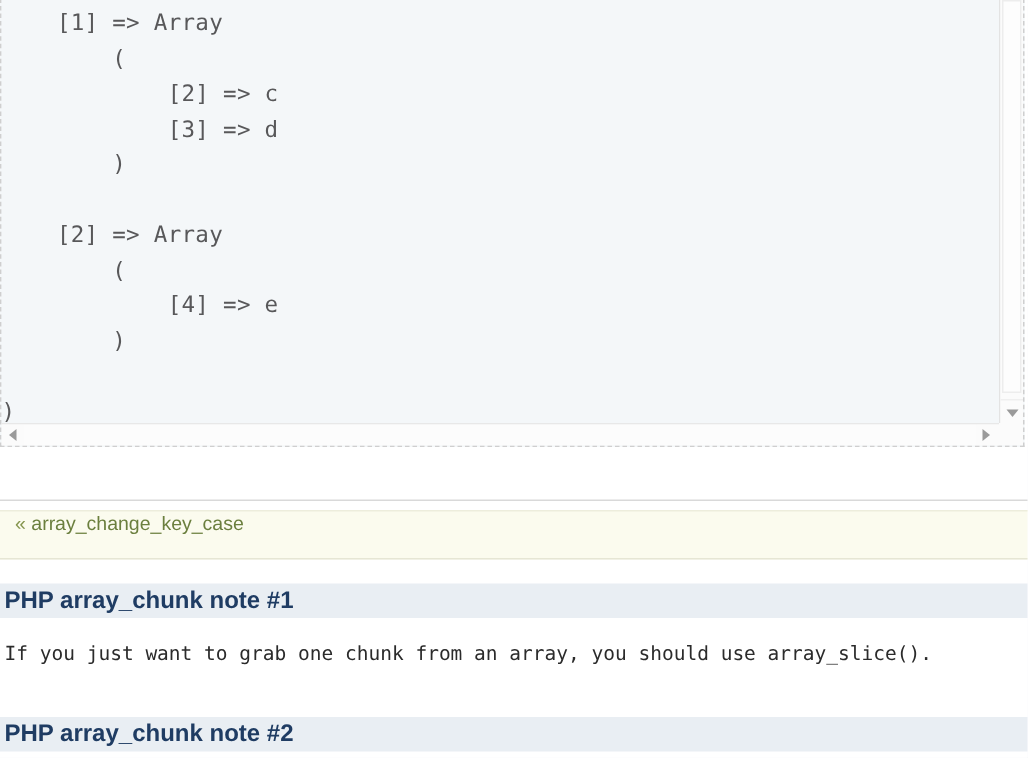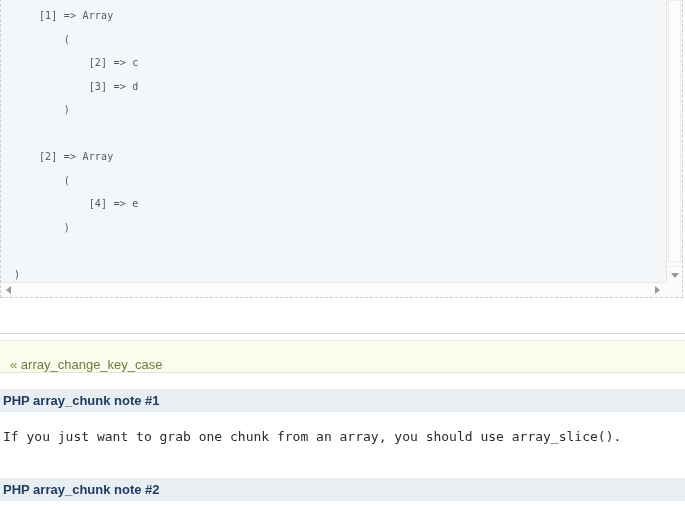--- a/index.html
+++ b/index.html
@@ -34,23 +34,23 @@
     position: absolute;
     left: 0;
     top: 0;
     right: 16px;
     bottom: 15px;
     overflow: hidden;
     background: #f4f7f9;
   }
   .code-text {
     margin: 0;
-    padding: 4px 0 0 13px;
+    padding: 4px 0 0 0;
     font-family: "DejaVu Sans Mono", "Liberation Mono", monospace;
-    font-size: 10px;
+    font-size: 15px;
     line-height: 23.5px;
     color: #58585a;
     white-space: pre;
     letter-spacing: 0.2px;
   }
 
   
   .vscroll {
     position: absolute;
     right: 0px;
@@ -158,21 +158,21 @@
     position: absolute;
     left: 0;
     top: 340px;
     width: 685px;
     height: 33px;
     box-sizing: border-box;
     background: #fbfbee;
     border-top: 1px solid #ededdc;
     border-bottom: 1px solid #e6e6d4;
     display: flex;
-    align-items: flex-end;
+    align-items: flex-start;
     justify-content: space-between;
     padding: 0 10px;
   }
   .nav-link {
     font-family: "Liberation Sans", sans-serif;
     font-size: 13px;
     color: #6b7f3e;
     text-decoration: none;
     white-space: nowrap;
   }
@@ -184,21 +184,21 @@
   .note-heading {
     position: absolute;
     left: 0;
     width: 685px;
     height: 23px;
     box-sizing: border-box;
     background: #e9eef3;
     color: #1f3c63;
     font-family: "Liberation Sans", sans-serif;
     font-weight: bold;
-    font-size: 13px;
+    font-size: 16px;
     line-height: 23px;
     padding-left: 3px;
     white-space: nowrap;
   }
   #note-head-1 { top: 389px; }
   #note-head-2 { top: 478px; }
 
   .note-body {
     position: absolute;
     left: 0;

